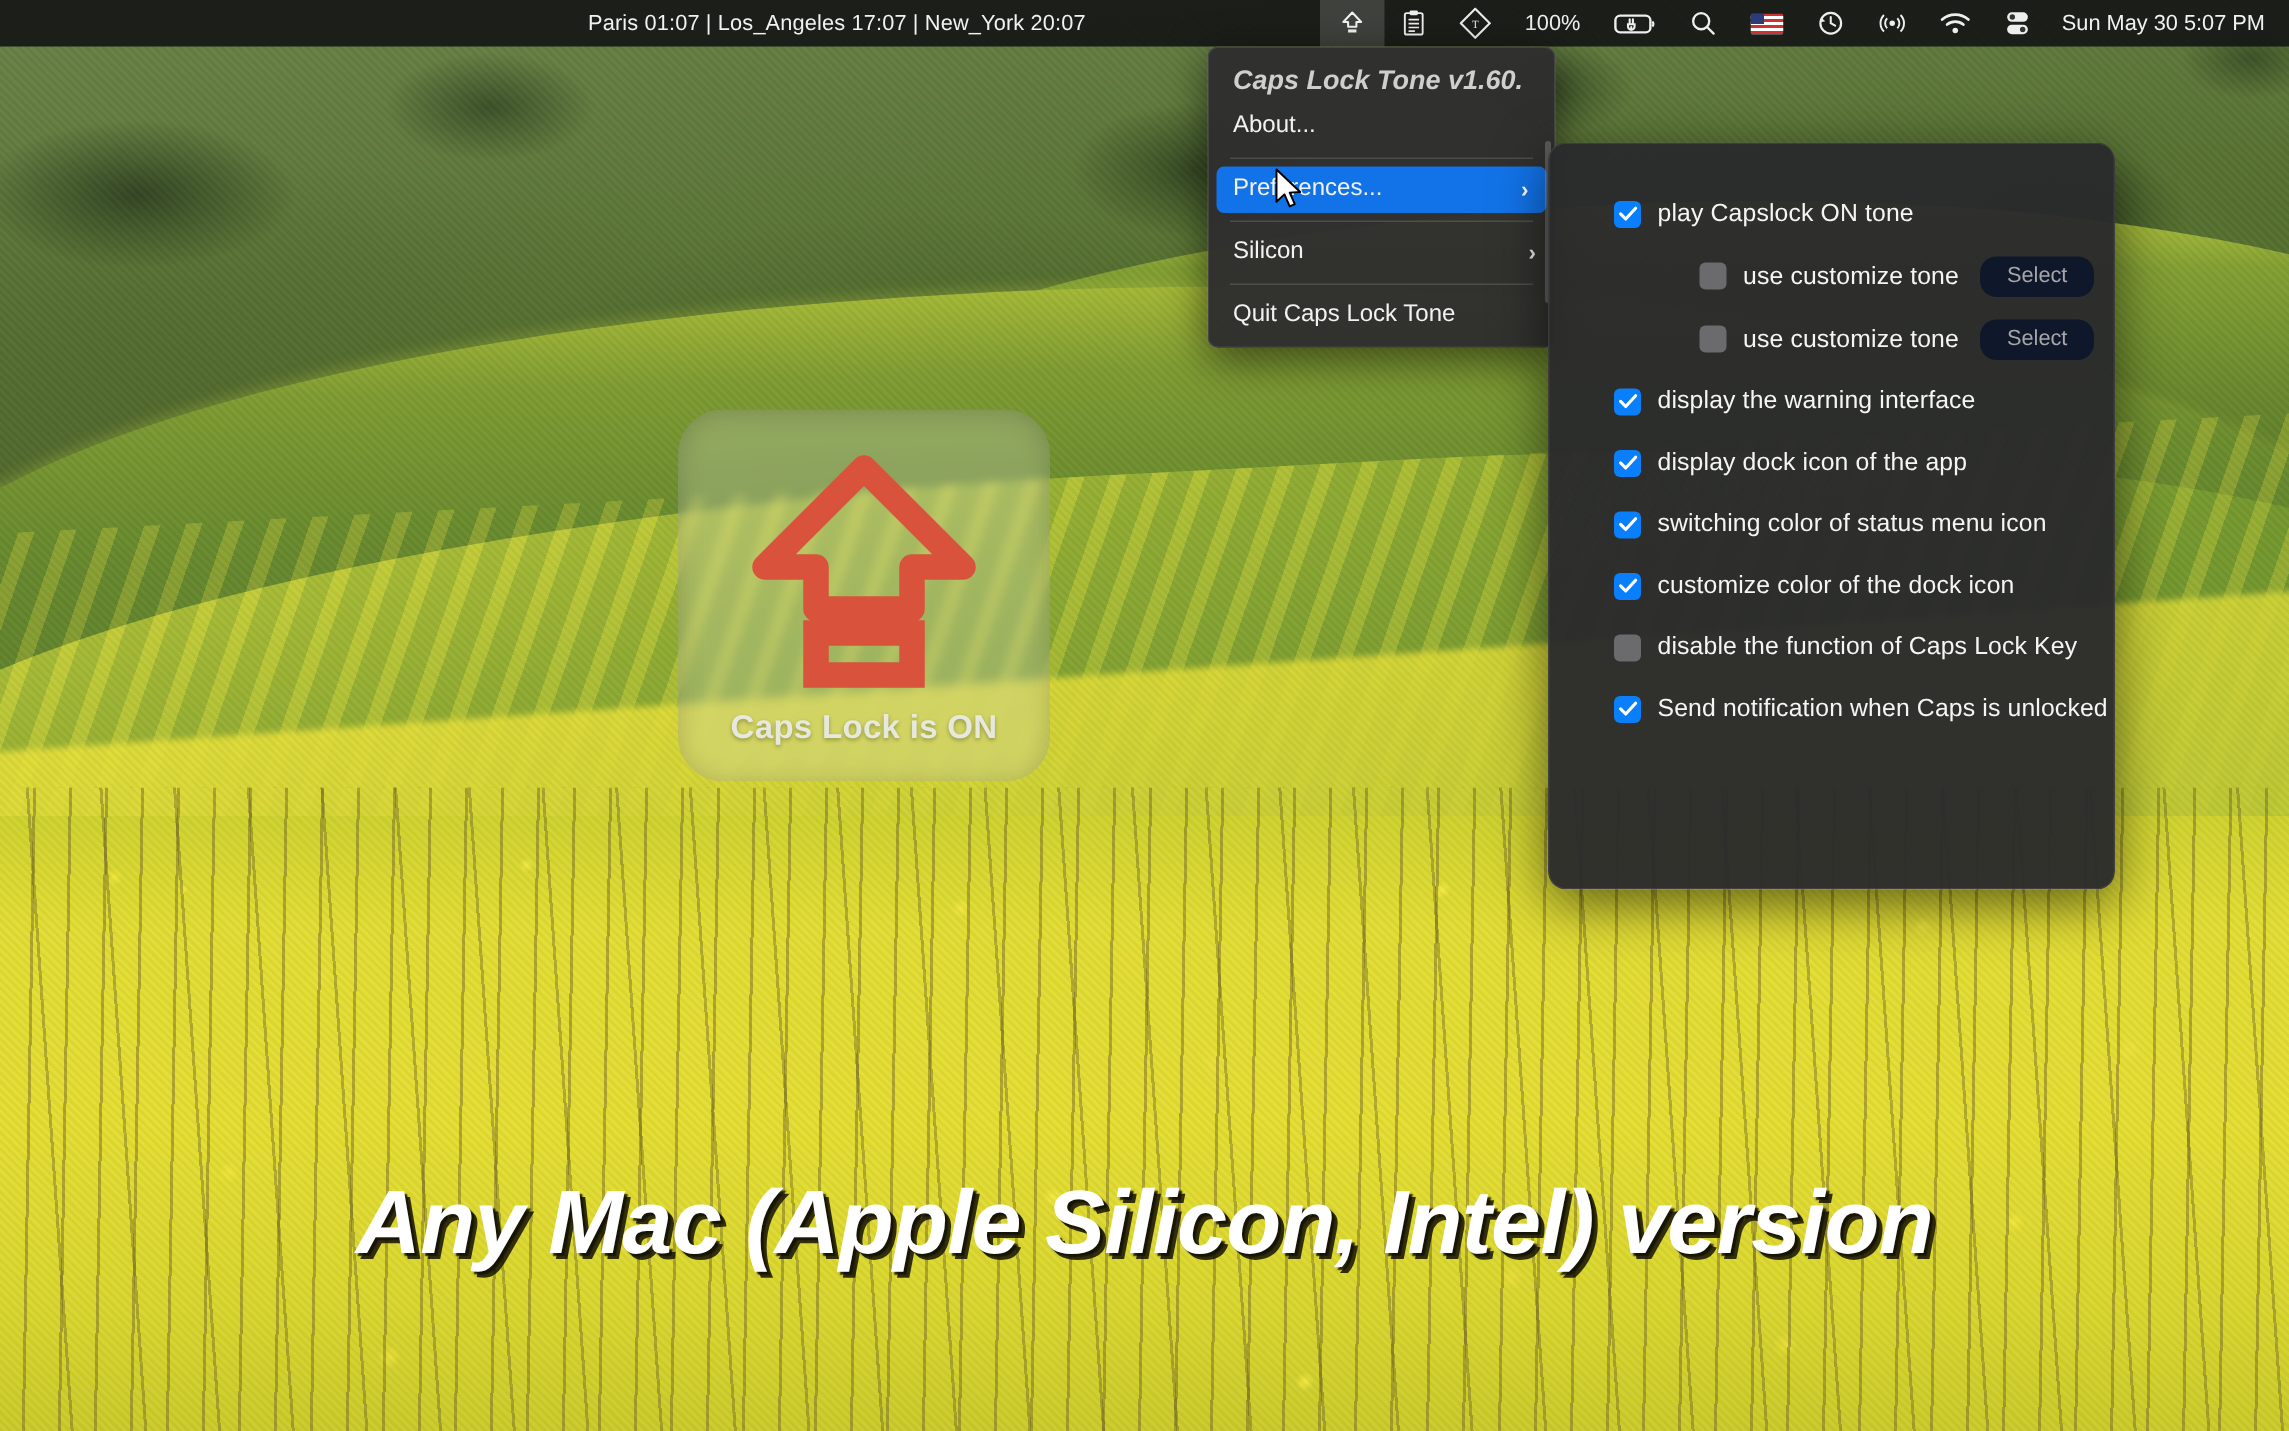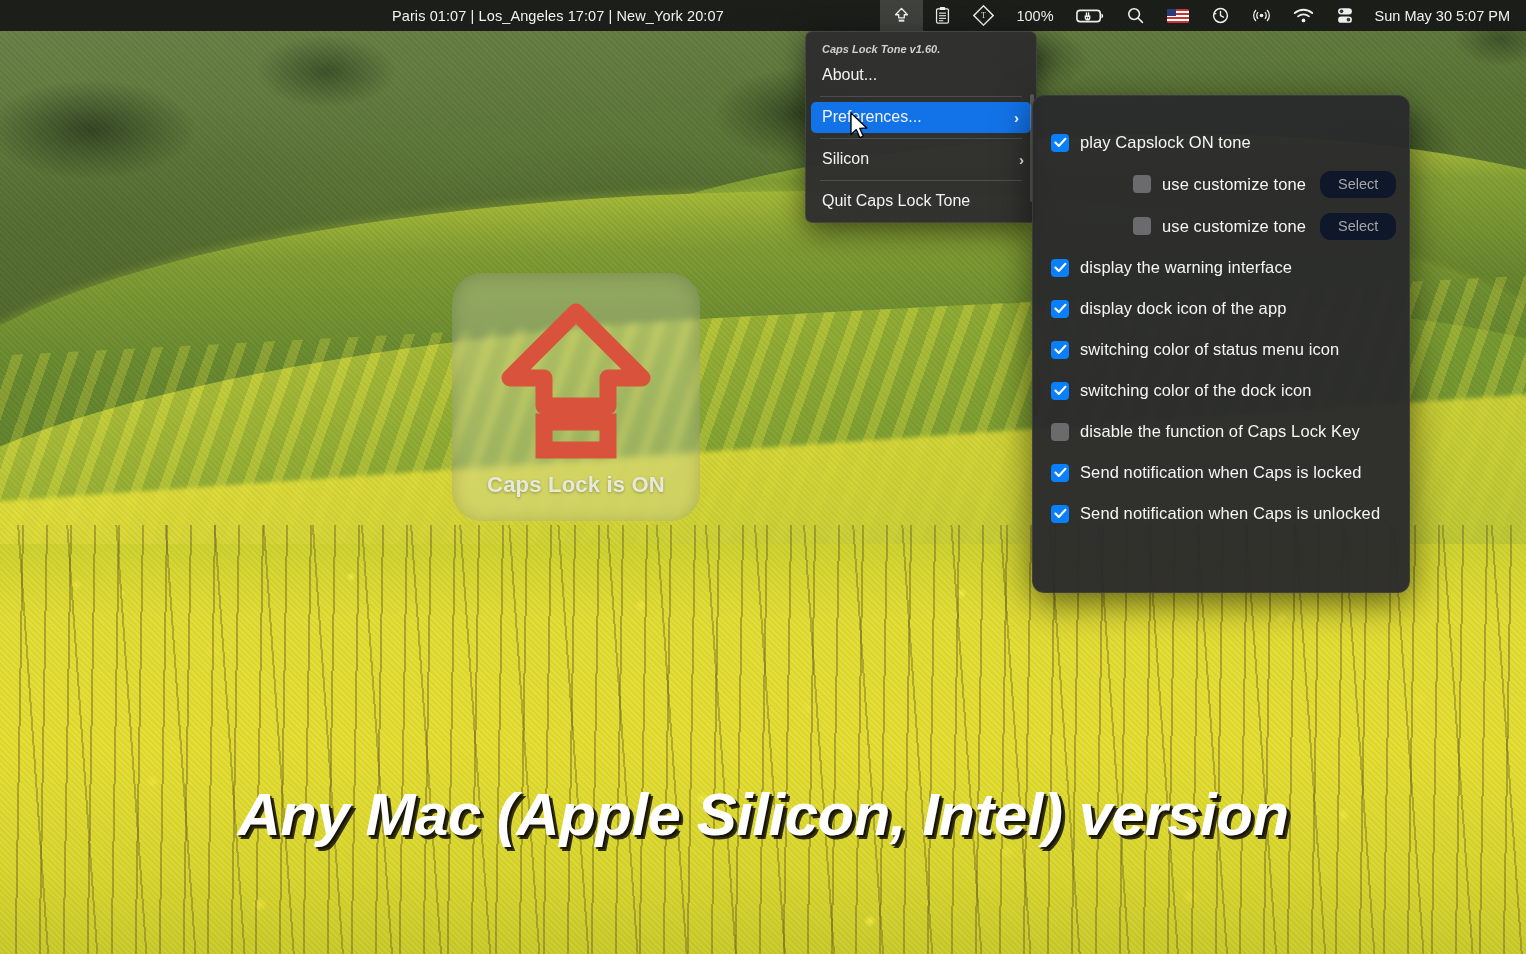--- a/index.html
+++ b/index.html
@@ -143,21 +143,21 @@
   
   .dropdown {
     position:absolute; left:805px; top:31px; width:232px;
     background:rgba(46,46,46,.97);
     border:1px solid rgba(255,255,255,.10);
     border-radius:7px; padding:5px 0 5px 0;
     box-shadow:0 8px 28px rgba(0,0,0,.55);
     z-index:45; color:#efefef;
   }
   .dd-header {
-    font-size:11px; font-style:italic; font-weight:bold;
+    font-size:18px; font-style:italic; font-weight:bold;
     color:#cfcfcf; padding:6px 17px 5px 16px; white-space:nowrap;
   }
   .dd-item {
     display:flex; align-items:center; justify-content:space-between;
     font-size:16px; padding:6px 12px 7px 16px; white-space:nowrap;
     color:#f2f2f2;
   }
   .dd-item.selected { background:#1273e8; border-radius:5px; margin:0 5px; padding-left:11px; }
   .dd-sep { height:1px; background:rgba(255,255,255,.14); margin:5px 14px; }
   .dd-chev { font-size:15px; font-weight:bold; color:#fff; padding-left:10px; }
@@ -173,21 +173,21 @@
   
   .prefs {
     position:absolute; left:1032px; top:95px; width:378px; height:498px;
     background:rgba(42,42,44,.96);
     border:1px solid rgba(255,255,255,.08);
     border-radius:12px;
     box-shadow:0 10px 36px rgba(0,0,0,.55);
     z-index:50; padding:26px 0 0 0; color:#f4f4f4;
   }
   .pref-row {
-    display:flex; align-items:center; height:41px; padding-left:18px;
+    display:flex; align-items:center; height:41px; padding-left:43px;
   }
   .pref-row.indent { padding-left:100px; height:42px; }
   .cb {
     width:18px; height:18px; border-radius:4px; flex:0 0 auto;
     display:flex; align-items:center; justify-content:center;
     margin-right:11px;
   }
   .cb.on { background:#0a7ffb; }
   .cb.off { background:#6b6b6e; }
   .cb svg { display:block; }
@@ -421,36 +421,28 @@
       </span>
       <span class="pref-label">switching color of status menu icon</span>
     </div>
 
     <div class="pref-row">
       <span class="cb on">
         <svg width="13" height="11" viewBox="0 0 13 11">
           <path d="M1.4 5.6 L4.8 9 L11.4 1.8" stroke="#fff" stroke-width="2.1" fill="none" stroke-linecap="round" stroke-linejoin="round"></path>
         </svg>
       </span>
-      <span class="pref-label">switching color of the dock icon</span>
+      <span class="pref-label">customize color of the dock icon</span>
     </div>
 
     <div class="pref-row">
       <span class="cb off"></span>
       <span class="pref-label">disable the function of Caps Lock Key</span>
     </div>
 
-    <div class="pref-row">
-      <span class="cb on">
-        <svg width="13" height="11" viewBox="0 0 13 11">
-          <path d="M1.4 5.6 L4.8 9 L11.4 1.8" stroke="#fff" stroke-width="2.1" fill="none" stroke-linecap="round" stroke-linejoin="round"></path>
-        </svg>
-      </span>
-      <span class="pref-label">Send notification when Caps is locked</span>
-    </div>
 
     <div class="pref-row">
       <span class="cb on">
         <svg width="13" height="11" viewBox="0 0 13 11">
           <path d="M1.4 5.6 L4.8 9 L11.4 1.8" stroke="#fff" stroke-width="2.1" fill="none" stroke-linecap="round" stroke-linejoin="round"></path>
         </svg>
       </span>
       <span class="pref-label">Send notification when Caps is unlocked</span>
     </div>
   </div>

